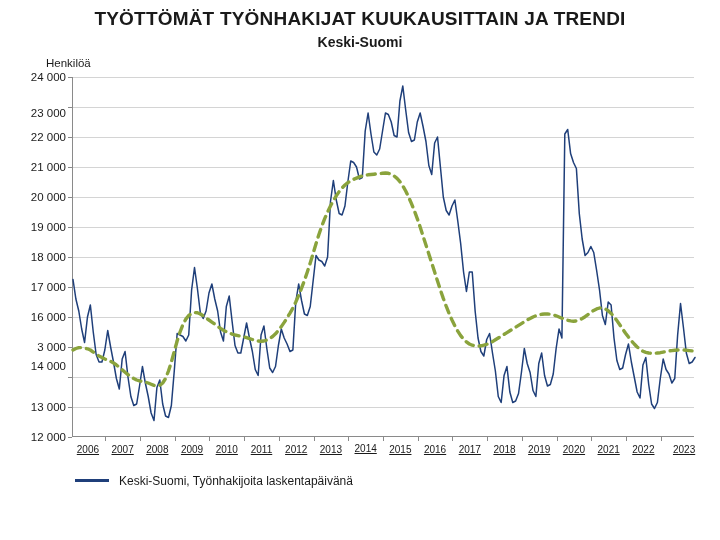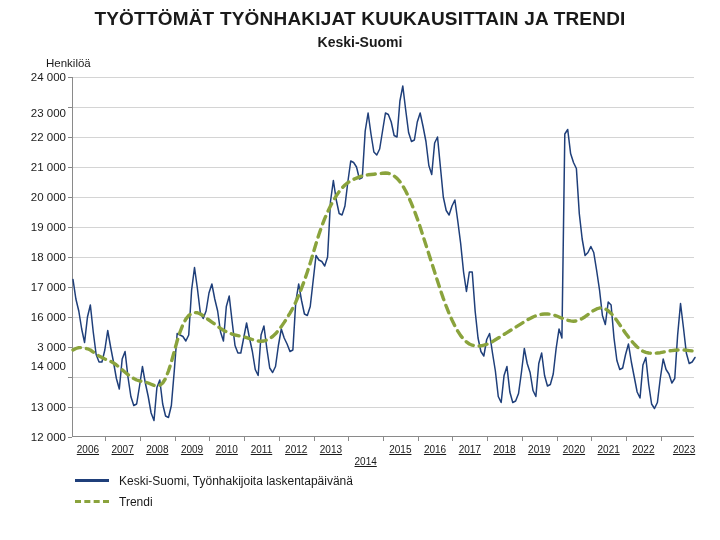--- a/index.html
+++ b/index.html
@@ -205,21 +205,21 @@
       <div class="xtick-label" style="left: 192.06px; top: 444px;">2009</div>
       <div class="xtick-mark" style="left: 174.702px; top: 437px;"></div>
       <div class="xtick-label" style="left: 226.777px; top: 444px;">2010</div>
       <div class="xtick-mark" style="left: 209.419px; top: 437px;"></div>
       <div class="xtick-label" style="left: 261.493px; top: 444px;">2011</div>
       <div class="xtick-mark" style="left: 244.135px; top: 437px;"></div>
       <div class="xtick-label" style="left: 296.209px; top: 444px;">2012</div>
       <div class="xtick-mark" style="left: 278.851px; top: 437px;"></div>
       <div class="xtick-label" style="left: 330.926px; top: 444px;">2013</div>
       <div class="xtick-mark" style="left: 313.567px; top: 437px;"></div>
-      <div class="xtick-label" style="left: 365.642px; top: 456px;">2014</div>
+      <div class="xtick-label" style="left: 365.642px; top: 443px;">2014</div>
       <div class="xtick-mark" style="left: 348.284px; top: 437px;"></div>
       <div class="xtick-label" style="left: 400.358px; top: 444px;">2015</div>
       <div class="xtick-mark" style="left: 383px; top: 437px;"></div>
       <div class="xtick-label" style="left: 435.074px; top: 444px;">2016</div>
       <div class="xtick-mark" style="left: 417.716px; top: 437px;"></div>
       <div class="xtick-label" style="left: 469.791px; top: 444px;">2017</div>
       <div class="xtick-mark" style="left: 452.433px; top: 437px;"></div>
       <div class="xtick-label" style="left: 504.507px; top: 444px;">2018</div>
       <div class="xtick-mark" style="left: 487.149px; top: 437px;"></div>
       <div class="xtick-label" style="left: 539.223px; top: 444px;">2019</div>
@@ -232,20 +232,16 @@
       <div class="xtick-mark" style="left: 626.014px; top: 437px;"></div>
       <div class="xtick-label" style="left: 678.088px; top: 444px; margin-left: 6px;">2023</div>
       <div class="xtick-mark" style="left: 660.73px; top: 437px;"></div>
     </div>
 
   <div class="legend">
     <div class="legend-row">
       <span class="legend-swatch solid"></span>
       <span class="legend-label">Keski-Suomi, Työnhakijoita laskentapäivänä</span>
     </div>
-    <div class="legend-row">
-      <span class="legend-swatch dashed"></span>
-      <span class="legend-label">Trendi</span>
-    </div>
   </div>
 
 
 </div>
 
 </body></html>

